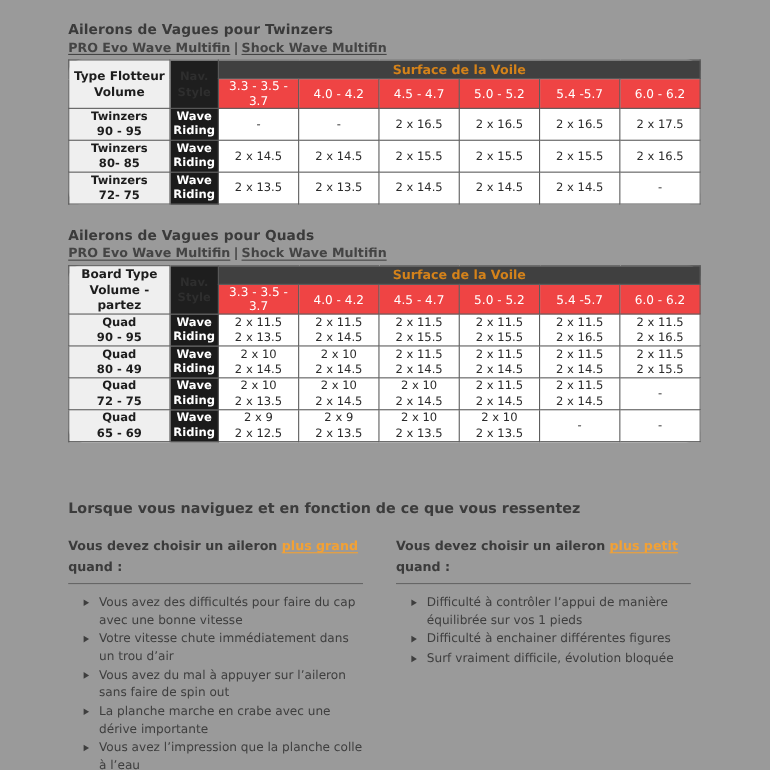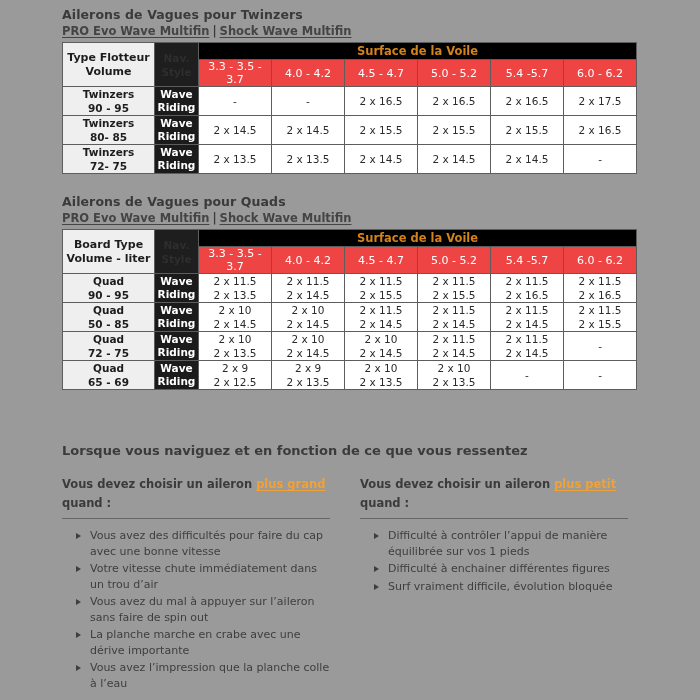--- a/index.html
+++ b/index.html
@@ -7,21 +7,21 @@
     margin: 0; padding: 0;
     width: 700px; height: 700px;
     background: #9a9a9a;
     font-family: "DejaVu Sans", "Liberation Sans", sans-serif;
     overflow: hidden;
   }
   .page {
     position: relative;
     width: 700px; height: 700px;
     background: #9a9a9a;
-    padding: 4px 62px 0 62px;
+    padding: 16px 62px 0 62px;
   }
 
   
   .sec-title {
     font-size: 12.5px;
     font-weight: bold;
     color: #3a3a3a;
     letter-spacing: .1px;
     padding-top: 3px;
     line-height: 15px;
@@ -76,21 +76,21 @@
   th.nav-head {
     background: #1e1e1e;
     color: #2e2e2e;
     font-weight: bold;
     font-size: 10.5px;
     line-height: 14px;
     width: 44px;
     padding: 3px 2px;
   }
   th.surface-head {
-    background: #000000;
+    background: #404040;
     color: #d4821a;
     font-weight: bold;
     font-size: 11.5px;
     padding: 3px 2px 2px 2px;
     height: 17px;
   }
   th.size-head {
     background: #ef4444;
     color: #ffffff;
     font-weight: normal;
@@ -296,21 +296,21 @@
             <col style="width:73px">
             <col style="width:73px">
         <col style="width:73px">
             <col style="width:73px">
             <col style="width:73px">
       </colgroup>
       <thead>
         <tr>
           <th class="type-head" rowspan="2">
             <span>Board Type</span><br>
-            <span>Volume - liter</span>
+            <span>Volume - partez</span>
           </th>
           <th class="nav-head" rowspan="2">
             <span>Nav.</span><br>
             <span>Style</span>
           </th>
           <th class="surface-head" colspan="6">Surface de la Voile</th>
         </tr>
         <tr>
           <th class="size-head">3.3 - 3.5 - 3.7</th>
           <th class="size-head">4.0 - 4.2</th>
@@ -351,21 +351,21 @@
             <span class="l2">2 x 16.5</span>
           </td>
           <td class="val">
             <span class="l2">2 x 11.5</span>
             <span class="l2">2 x 16.5</span>
           </td>
         </tr>
         <tr>
           <td class="vol">
             <span>Quad</span><br>
-            <span>50 - 85</span>
+            <span>80 - 49</span>
           </td>
           <td class="nav">
             <span>Wave</span><br>
             <span>Riding</span>
           </td>
           <td class="val">
             <span class="l2">2 x 10</span>
             <span class="l2">2 x 14.5</span>
           </td>
           <td class="val">

